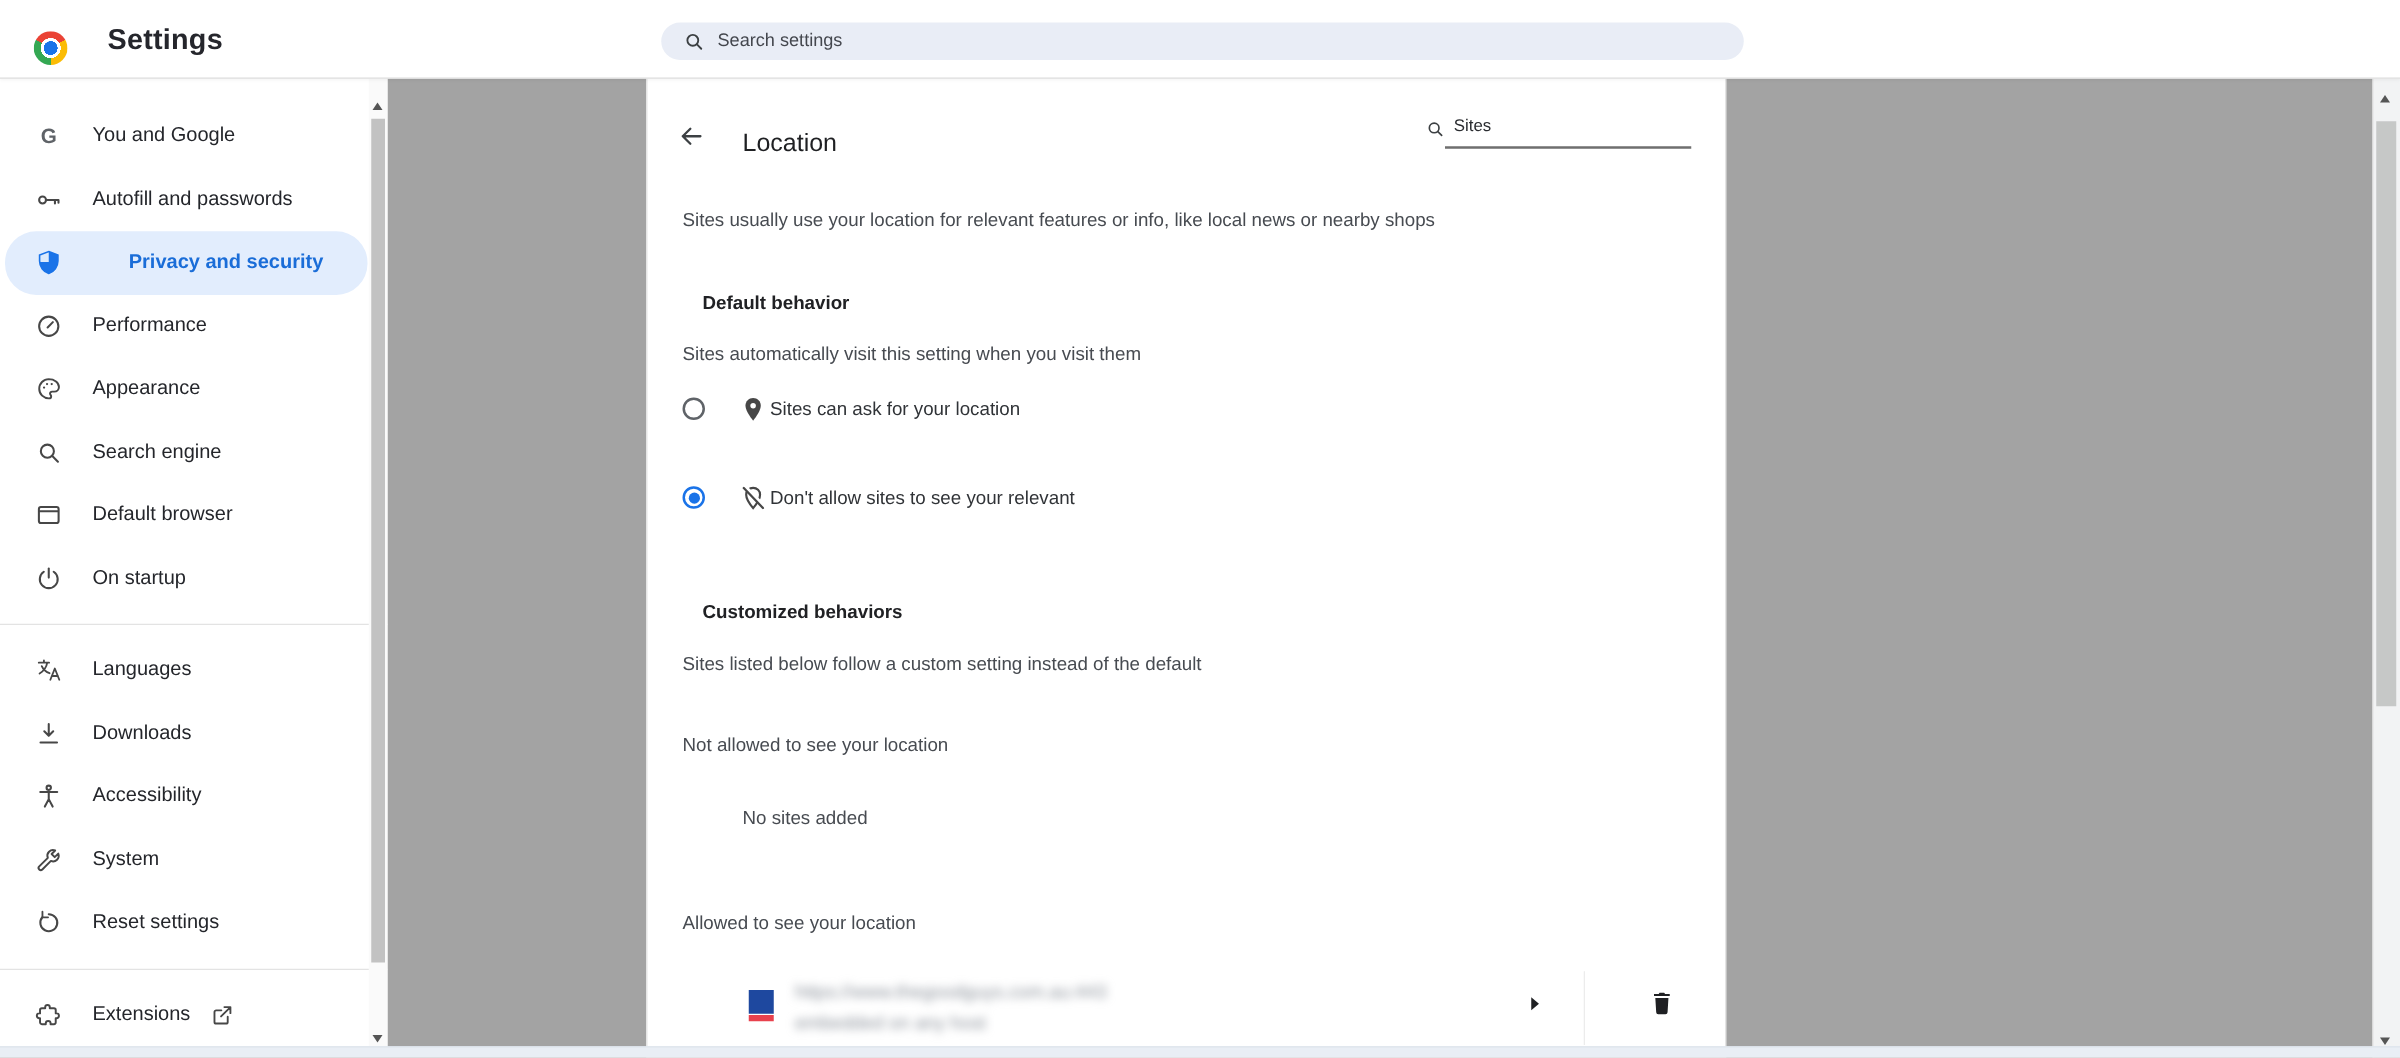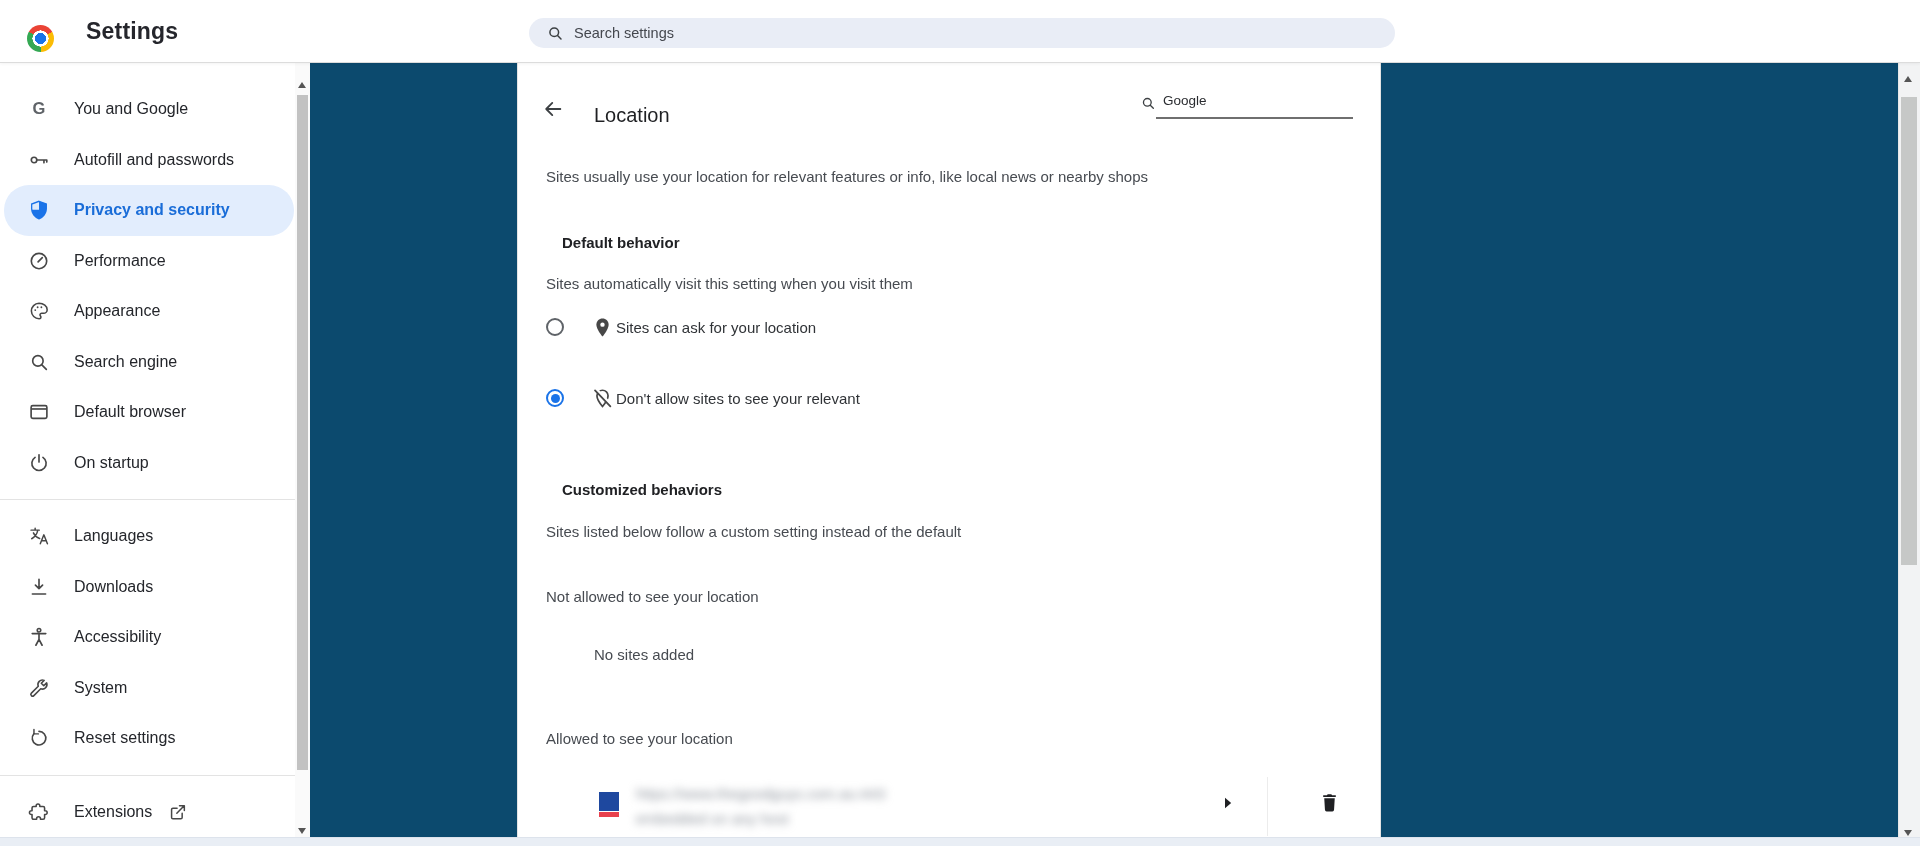--- a/index.html
+++ b/index.html
@@ -1,37 +1,37 @@
 <!DOCTYPE html>
 <html><head>
 <meta charset="utf-8">
 <style>
   html,body{margin:0;padding:0;background:#fff;}
   body{width:1920px;height:846px;overflow:hidden;font-family:"Liberation Sans","DejaVu Sans",sans-serif;-webkit-font-smoothing:antialiased;}
-  #app{position:relative;width:1920px;height:846px;background:#0c4a6e;}
+  #app{position:relative;width:1920px;height:846px;background:#a3a3a3;}
 
   
   .topbar{position:absolute;left:0;top:0;width:100%;height:62px;background:#fff;border-bottom:1px solid #dcdcdc;box-shadow:0 1px 3px rgba(0,0,0,.05);z-index:6;}
   .chrome-logo{position:absolute;left:27px;top:25px;width:27px;height:27px;border-radius:50%;
     background:
       radial-gradient(circle at 50% 50%, #1a73e8 0 5.5px, #ffffff 5.6px 8px, rgba(0,0,0,0) 8.1px),
       conic-gradient(from -60deg, #ea4335 0deg 120deg, #fbbc05 120deg 240deg, #34a853 240deg 360deg);}
   .app-title{position:absolute;left:86px;top:0;height:62px;display:flex;align-items:center;font-size:23px;font-weight:700;color:#25262c;letter-spacing:.2px;}
   .search-pill{position:absolute;left:529px;top:18px;width:866px;height:30px;border-radius:21px;background:#e9edf6;display:flex;align-items:center;padding-left:17px;box-sizing:border-box;cursor:text;}
   .search-pill .sp-icon{width:18px;height:18px;margin-right:10px;display:inline-flex;}
   .search-pill .sp-text{font-size:14.5px;color:#44474e;}
 
   
   .sidebar{position:absolute;left:0;top:62px;width:310px;bottom:8px;background:#fff;z-index:2;}
   .nav-list{padding-top:22px;}
   .nav-item{height:50.5px;display:flex;align-items:center;margin:0 16px 0 4px;border-radius:25px;padding-left:24px;box-sizing:border-box;cursor:pointer;}
   .nav-icon{width:22px;height:22px;display:inline-flex;flex:none;}
   .nav-label{margin-left:24px;font-size:16px;font-weight:500;color:#24262b;white-space:nowrap;}
   .nav-ext{width:20px;height:20px;margin-left:16px;display:inline-flex;}
-  .nav-item.selected{background:#e2edfd;}
+  .nav-item.selected{background:#e2edfd;gap:29px;}
   .nav-item.selected .nav-label{color:#1a6dd8;font-weight:600;}
   .nav-div{height:1px;background:#e3e3e3;margin:11px 0;}
 
   
   .side-sb{position:absolute;left:295px;top:0;width:15px;height:100%;background:#fafafa;}
   .side-sb .thumb{position:absolute;left:2px;top:33px;width:11px;height:675px;background:#c2c2c2;}
   .sb-arrow{position:absolute;left:3px;width:0;height:0;border-left:4.5px solid transparent;border-right:4.5px solid transparent;}
   .sb-up{top:20px;border-bottom:6px solid #555;}
   .side-sb .sb-down{top:766px;border-top:6px solid #555;}
 
@@ -248,21 +248,21 @@
       </div>
     <div class="page-title">Location</div>
 
     <div class="inline-search">
       <span class="is-icon">
           <svg viewBox="0 0 24 24" fill="none" stroke="#3c4043" stroke-width="2" stroke-linecap="round">
             <circle cx="11" cy="11" r="5.8"></circle>
             <path d="M15.4 15.4L20 20"></path>
           </svg>
         </span>
-      <span class="is-field">Google</span>
+      <span class="is-field">Sites</span>
     </div>
 
     <div class="t-desc">Sites usually use your location for relevant features or info, like local news or nearby shops</div>
 
     <div class="t-h" style="top:172px">Default behavior</div>
     <div class="t-sub" style="top:213px">Sites automatically visit this setting when you visit them</div>
 
     <div class="radio-row" style="top:248px">
       <span class="radio"></span>
       <span class="opt-icon">

